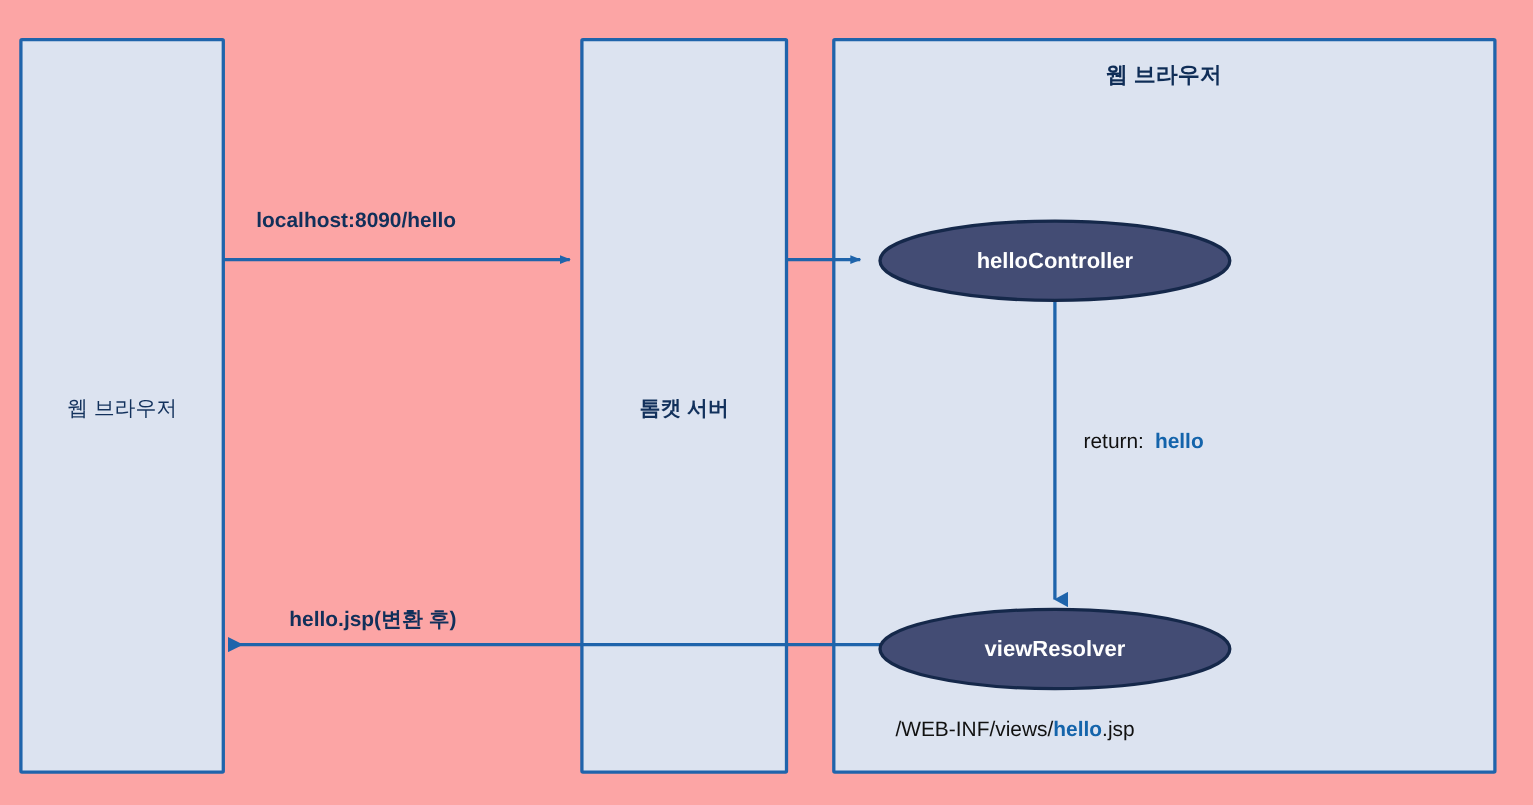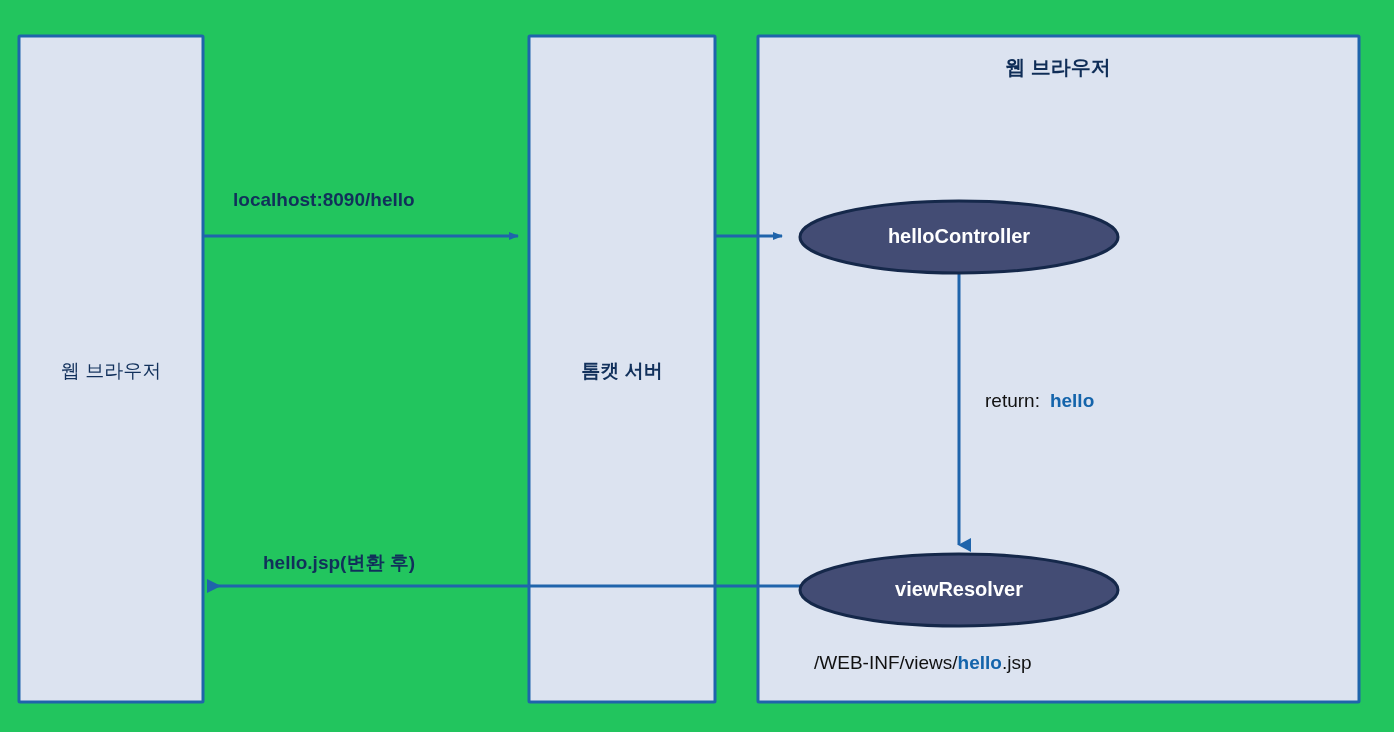--- a/index.html
+++ b/index.html
@@ -7,21 +7,21 @@
     padding: 0;
     background: #ffffff;
   }
   body {
     font-family: "Liberation Sans", "DejaVu Sans", sans-serif;
   }
   #canvas {
     position: relative;
     width: 1394px;
     height: 732px;
-    background: #22c55e;
+    background: #fca5a5;
     overflow: hidden;
   }
   svg.diagram {
     position: absolute;
     left: 0;
     top: 0;
     width: 1394px;
     height: 732px;
   }
   .box-label {

